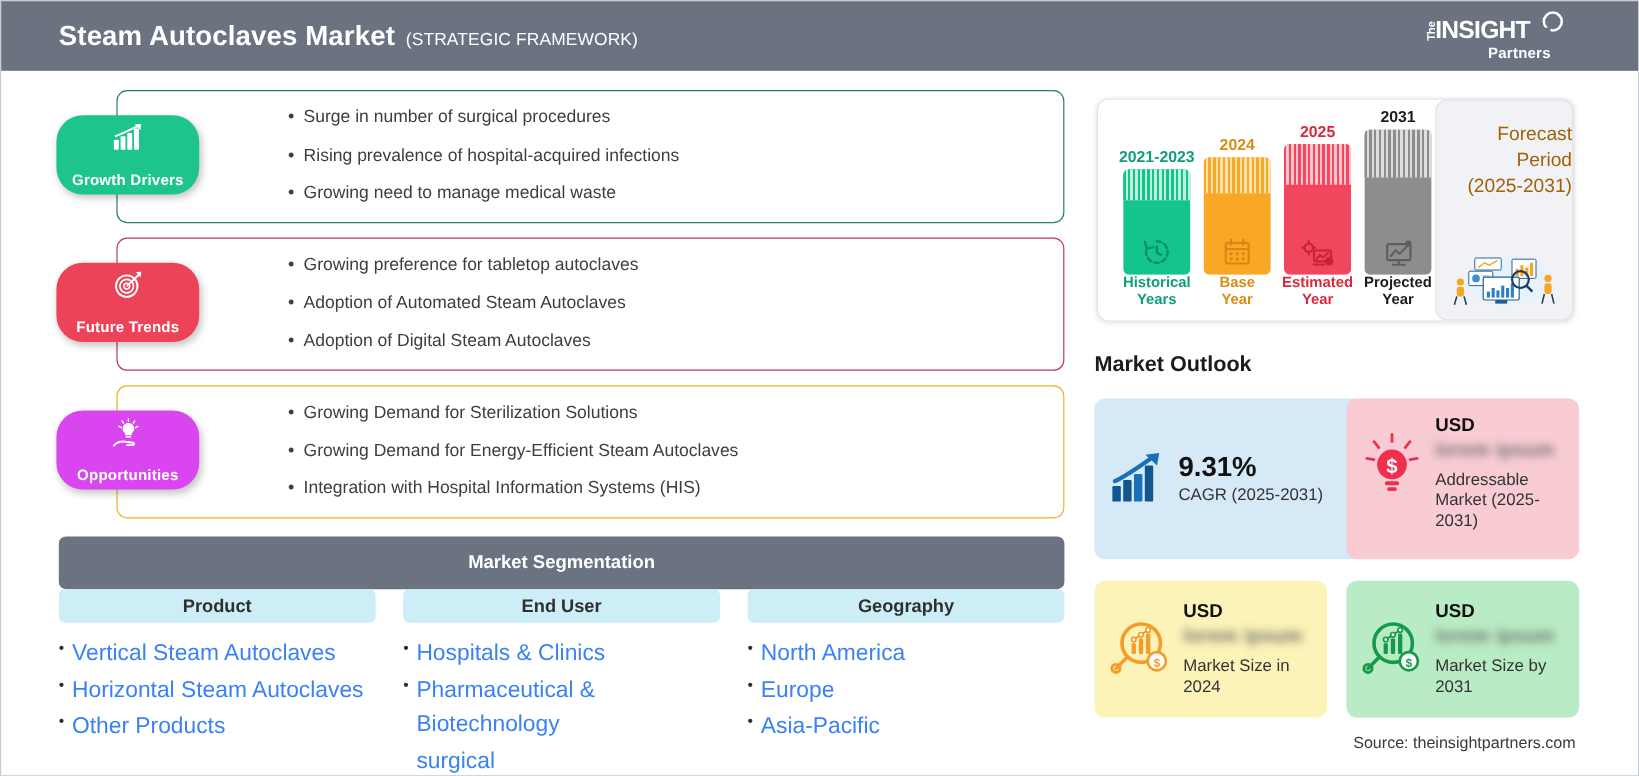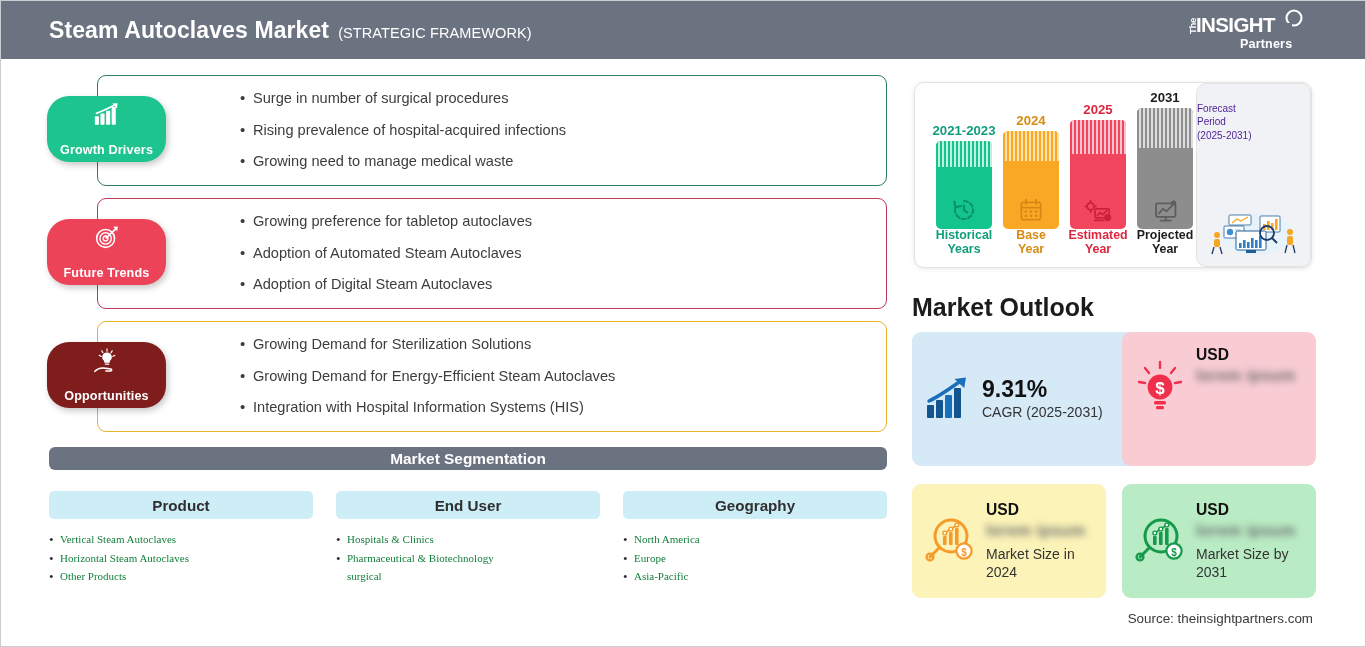--- a/index.html
+++ b/index.html
@@ -82,57 +82,56 @@
     width: 119px; height: 66px;
     border-radius: 22px;
     display: flex; flex-direction: column;
     align-items: center; justify-content: center;
     gap: 16px;
     box-shadow: 2px 3px 6px rgba(0,0,0,.22);
     z-index: 3;
   }
   .badge.green  { background: #1ec48e; }
   .badge.red    { background: #ed4359; }
-  .badge.orange { background: #7f1d1d; }
+  .badge.orange { background: #d946ef; }
   .badge-label {
     color: #ffffff; font-size: 12.6px; font-weight: bold;
     letter-spacing: .15px; white-space: nowrap;
   }
   .badge-icon { width: 28px; height: 25px; display:block; }
 
   
   #seg-header {
     position: absolute; left: 48px; top: 446px;
-    width: 838px; height: 23px;
+    width: 838px; height: 44px;
     background: #6b7280;
     border-radius: 6px;
     display: flex; align-items: center; justify-content: center;
   }
   #seg-header span {
     color: #ffffff; font-size: 15.4px; font-weight: bold;
   }
   .seg-col { position: absolute; top: 490px; }
   .seg-pill {
     height: 28px;
     background: #cdeef6;
     border-radius: 5px;
     display: flex; align-items: center; justify-content: center;
   }
   .seg-pill span {
     color: #2f2f2f; font-size: 15.2px; font-weight: bold;
   }
   .seg-list { list-style: none; margin-top: 12px; }
   .seg-list li {
     position: relative;
-    font-size: 11px;
-    color: #15803d;
+    font-size: 19px;
+    color: #3b82f6;
     line-height: 1.5;
     padding-left: 11px;
     margin-bottom: 2px;
-    font-family: Liberation Serif, serif;
   }
   .seg-list li::before {
     content: "•";
     position: absolute; left: 0; top: -1px;
     font-size: 13px; color: #2f2f2f;
   }
   .seg-list li.cont { padding-left: 11px; }
   .seg-list li.cont::before { content: ""; }
 
   
@@ -172,32 +171,32 @@
   }
   #forecast-box {
     position: absolute; right: 0; top: 0;
     width: 115px; height: 100%;
     background: #f1f2f6;
     border-radius: 10px;
     border: 1px solid #e3e3e3;
   }
   #forecast-text {
     position: absolute; left: 0; right: 0; top: 18px;
-    text-align: left;
-    font-size: 10px; color: #4c1d95; line-height: 1.33; font-weight: normal;
+    text-align: right;
+    font-size: 16px; color: #a16207; line-height: 1.33; font-weight: normal;
   }
   #forecast-illu {
     position: absolute; left: 50%; transform: translateX(-50%);
     bottom: 8px; width: 104px; height: 56px;
   }
 
   
   #outlook-title {
     position: absolute; left: 911px; top: 292px;
-    font-size: 25px; font-weight: bold; color: #1b1b1b;
+    font-size: 18px; font-weight: bold; color: #1b1b1b;
   }
   .kpi {
     position: absolute;
     border-radius: 9px;
     display: flex; align-items: center;
     padding: 0 12px;
     gap: 10px;
   }
   .kpi-icon { flex: 0 0 auto; }
   .kpi-body { display: flex; flex-direction: column; }
@@ -527,20 +526,21 @@
         <line x1="47" y1="22" x2="41" y2="23"></line>
       </g>
       <circle cx="26" cy="27" r="12.4" fill="#ef2f4b"></circle>
       <text x="26" y="34" text-anchor="middle" font-family="Liberation Sans, sans-serif" font-size="17" font-weight="bold" fill="#ffffff">$</text>
       <rect x="20" y="41" width="12" height="3.4" rx="1.6" fill="#ef2f4b"></rect>
       <rect x="22" y="46" width="8" height="3.2" rx="1.5" fill="#ef2f4b"></rect>
     </svg>
     <div class="kpi-body">
       <div class="kpi-usd">USD</div>
       <div class="kpi-blur">lorem ipsum</div>
+      <div class="kpi-sub">Addressable Market (2025-2031)</div>
     </div>
   </div>
 
   <div class="kpi" id="kpi-size24">
     <svg class="kpi-icon" width="52" height="52" viewBox="0 0 52 52">
       <circle cx="27" cy="21" r="16" fill="none" stroke="#f79b28" stroke-width="3"></circle>
       <line x1="15.5" y1="32.5" x2="6" y2="42" stroke="#f79b28" stroke-width="3" stroke-linecap="round"></line>
       <circle cx="6" cy="42" r="3.4" fill="none" stroke="#f79b28" stroke-width="2.4"></circle>
       <g fill="#f79b28">
         <rect x="19" y="21" width="3.6" height="9" rx="1"></rect>

